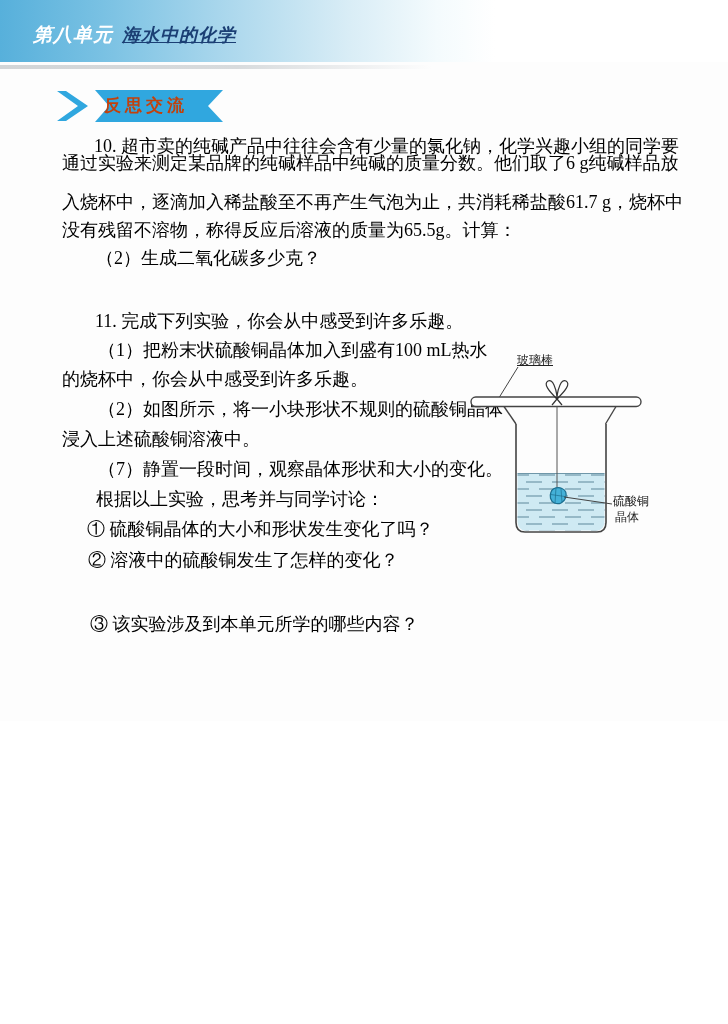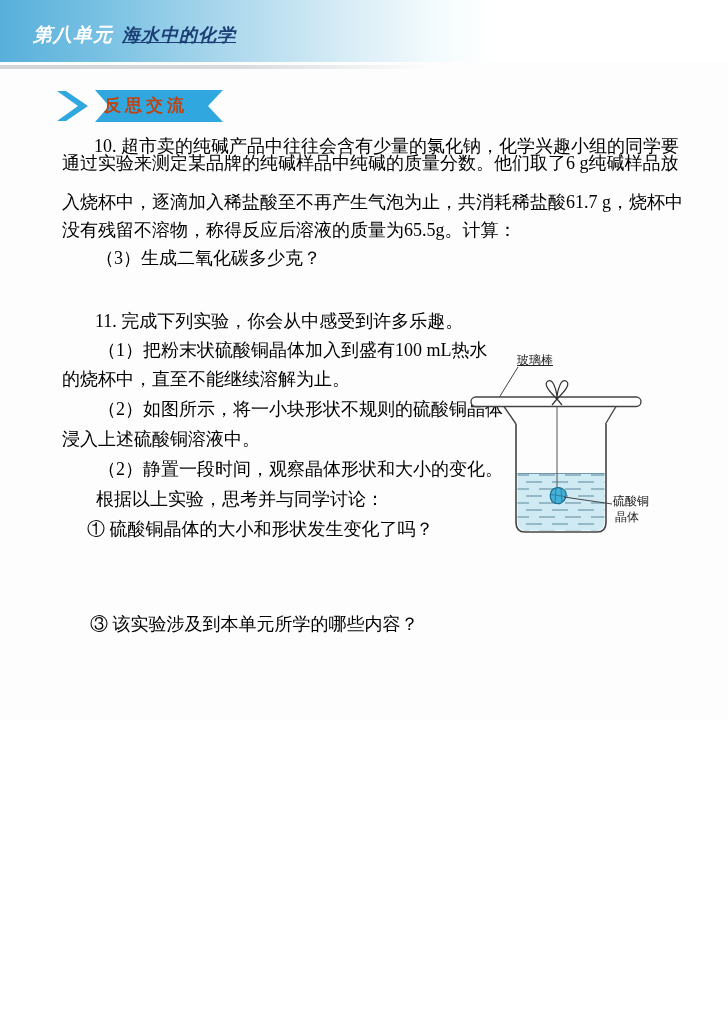--- a/index.html
+++ b/index.html
@@ -49,29 +49,30 @@
       <polygon points="0,1 9,1 31,16 9,31 0,31 21,16" fill="#30a7df"></polygon>
       <polygon points="38,0 166,0 151,16 166,32 38,32 52,16" fill="#30a7df"></polygon>
     </svg>
     <div class="banner-label">反思交流</div>
   </div>
 
   <div class="line" style="left:94px;top:135px;">10. 超市卖的纯碱产品中往往会含有少量的氯化钠，化学兴趣小组的同学要</div>
   <div class="line" style="left:62px;top:152px;">通过实验来测定某品牌的纯碱样品中纯碱的质量分数。他们取了6 g纯碱样品放</div>
   <div class="line" style="left:62px;top:191px;">入烧杯中，逐滴加入稀盐酸至不再产生气泡为止，共消耗稀盐酸61.7 g，烧杯中</div>
   <div class="line" style="left:62px;top:219px;">没有残留不溶物，称得反应后溶液的质量为65.5g。计算：</div>
-  <div class="line" style="left:96px;top:247px;">（3）生成二氧化碳多少克？</div>
+  <div class="line" style="left:96px;top:247px;">（2）生成二氧化碳多少克？</div>
   <div class="line" style="left:95px;top:310px;">11. 完成下列实验，你会从中感受到许多乐趣。</div>
   <div class="line" style="left:98px;top:339px;">（1）把粉末状硫酸铜晶体加入到盛有100 mL热水</div>
-  <div class="line" style="left:62px;top:368px;">的烧杯中，直至不能继续溶解为止。</div>
+  <div class="line" style="left:62px;top:368px;">的烧杯中，你会从中感受到许多乐趣。</div>
   <div class="line" style="left:98px;top:398px;">（2）如图所示，将一小块形状不规则的硫酸铜晶体</div>
   <div class="line" style="left:62px;top:428px;">浸入上述硫酸铜溶液中。</div>
-  <div class="line" style="left:98px;top:458px;">（2）静置一段时间，观察晶体形状和大小的变化。</div>
+  <div class="line" style="left:98px;top:458px;">（7）静置一段时间，观察晶体形状和大小的变化。</div>
   <div class="line" style="left:87px;top:518px;">① 硫酸铜晶体的大小和形状发生变化了吗？</div>
   <div class="line" style="left:96px;top:488px;">根据以上实验，思考并与同学讨论：</div>
+  <div class="line" style="left:88px;top:549px;">② 溶液中的硫酸铜发生了怎样的变化？</div>
   <div class="line" style="left:90px;top:613px;">③ 该实验涉及到本单元所学的哪些内容？</div>
 
   <div class="figure">
     <svg width="268" height="195" viewBox="0 0 268 195">
       <defs>
         <pattern id="dashes" width="26" height="14" patternUnits="userSpaceOnUse">
           <line x1="1" y1="4" x2="17" y2="4" stroke="#6f97a9" stroke-width="1.2"></line>
           <line x1="14" y1="11" x2="30" y2="11" stroke="#6f97a9" stroke-width="1.2"></line>
           <line x1="-12" y1="11" x2="4" y2="11" stroke="#6f97a9" stroke-width="1.2"></line>
         </pattern>

